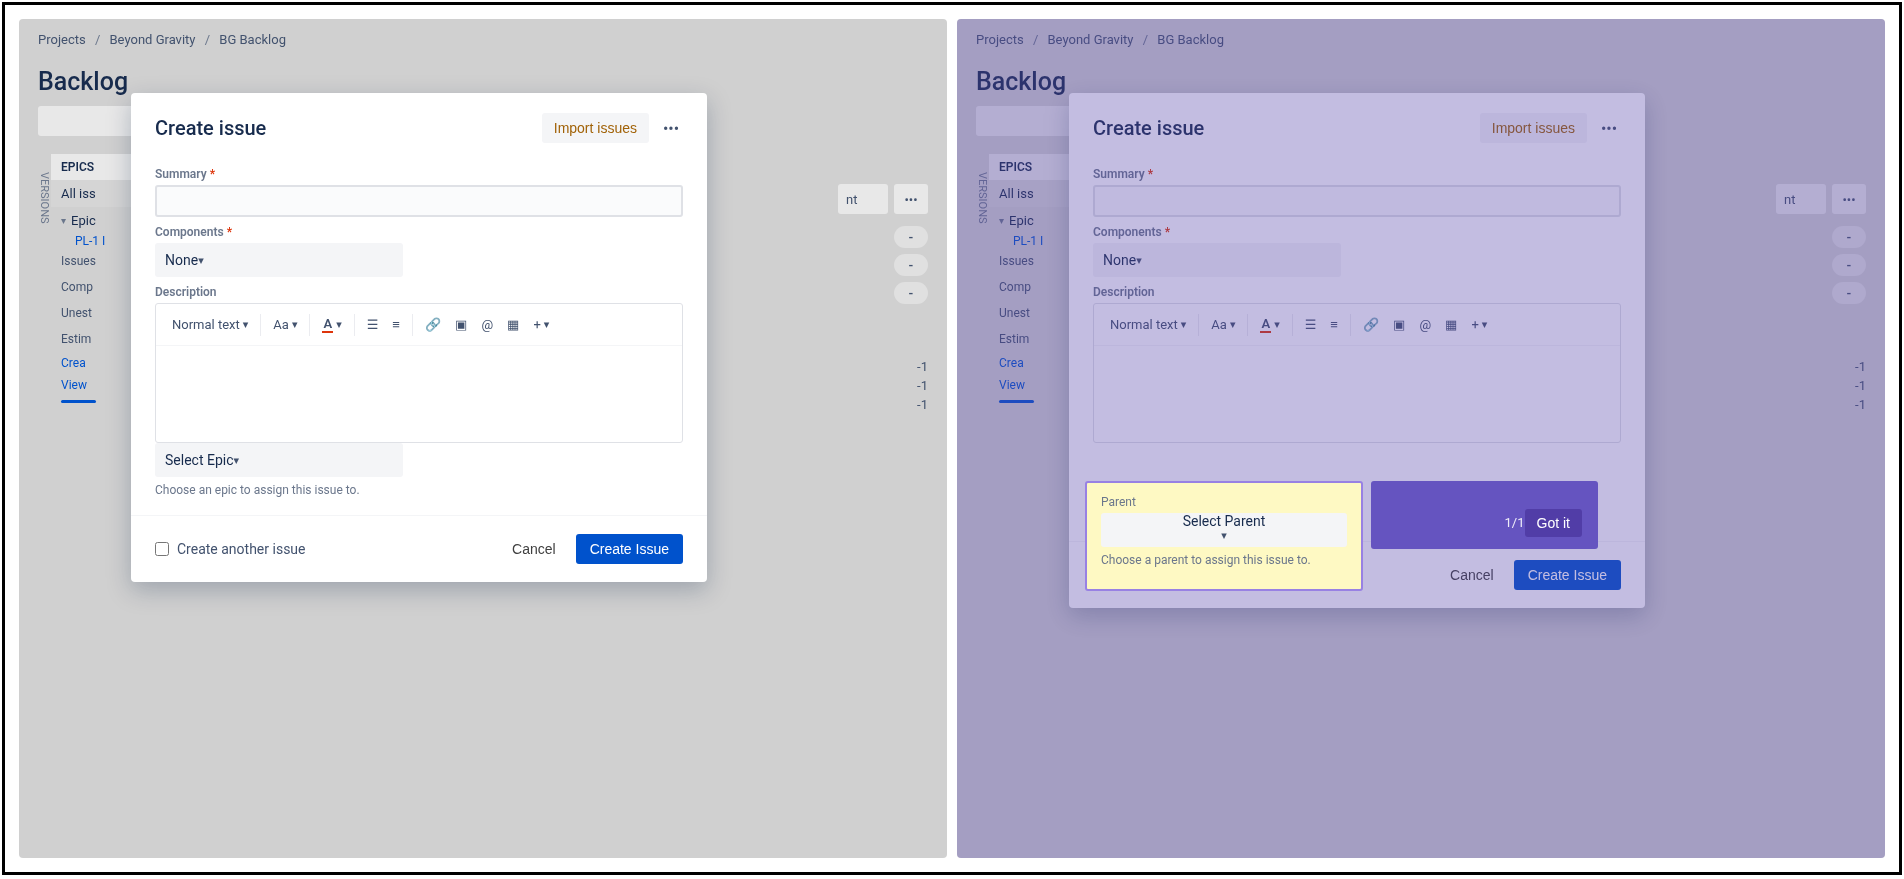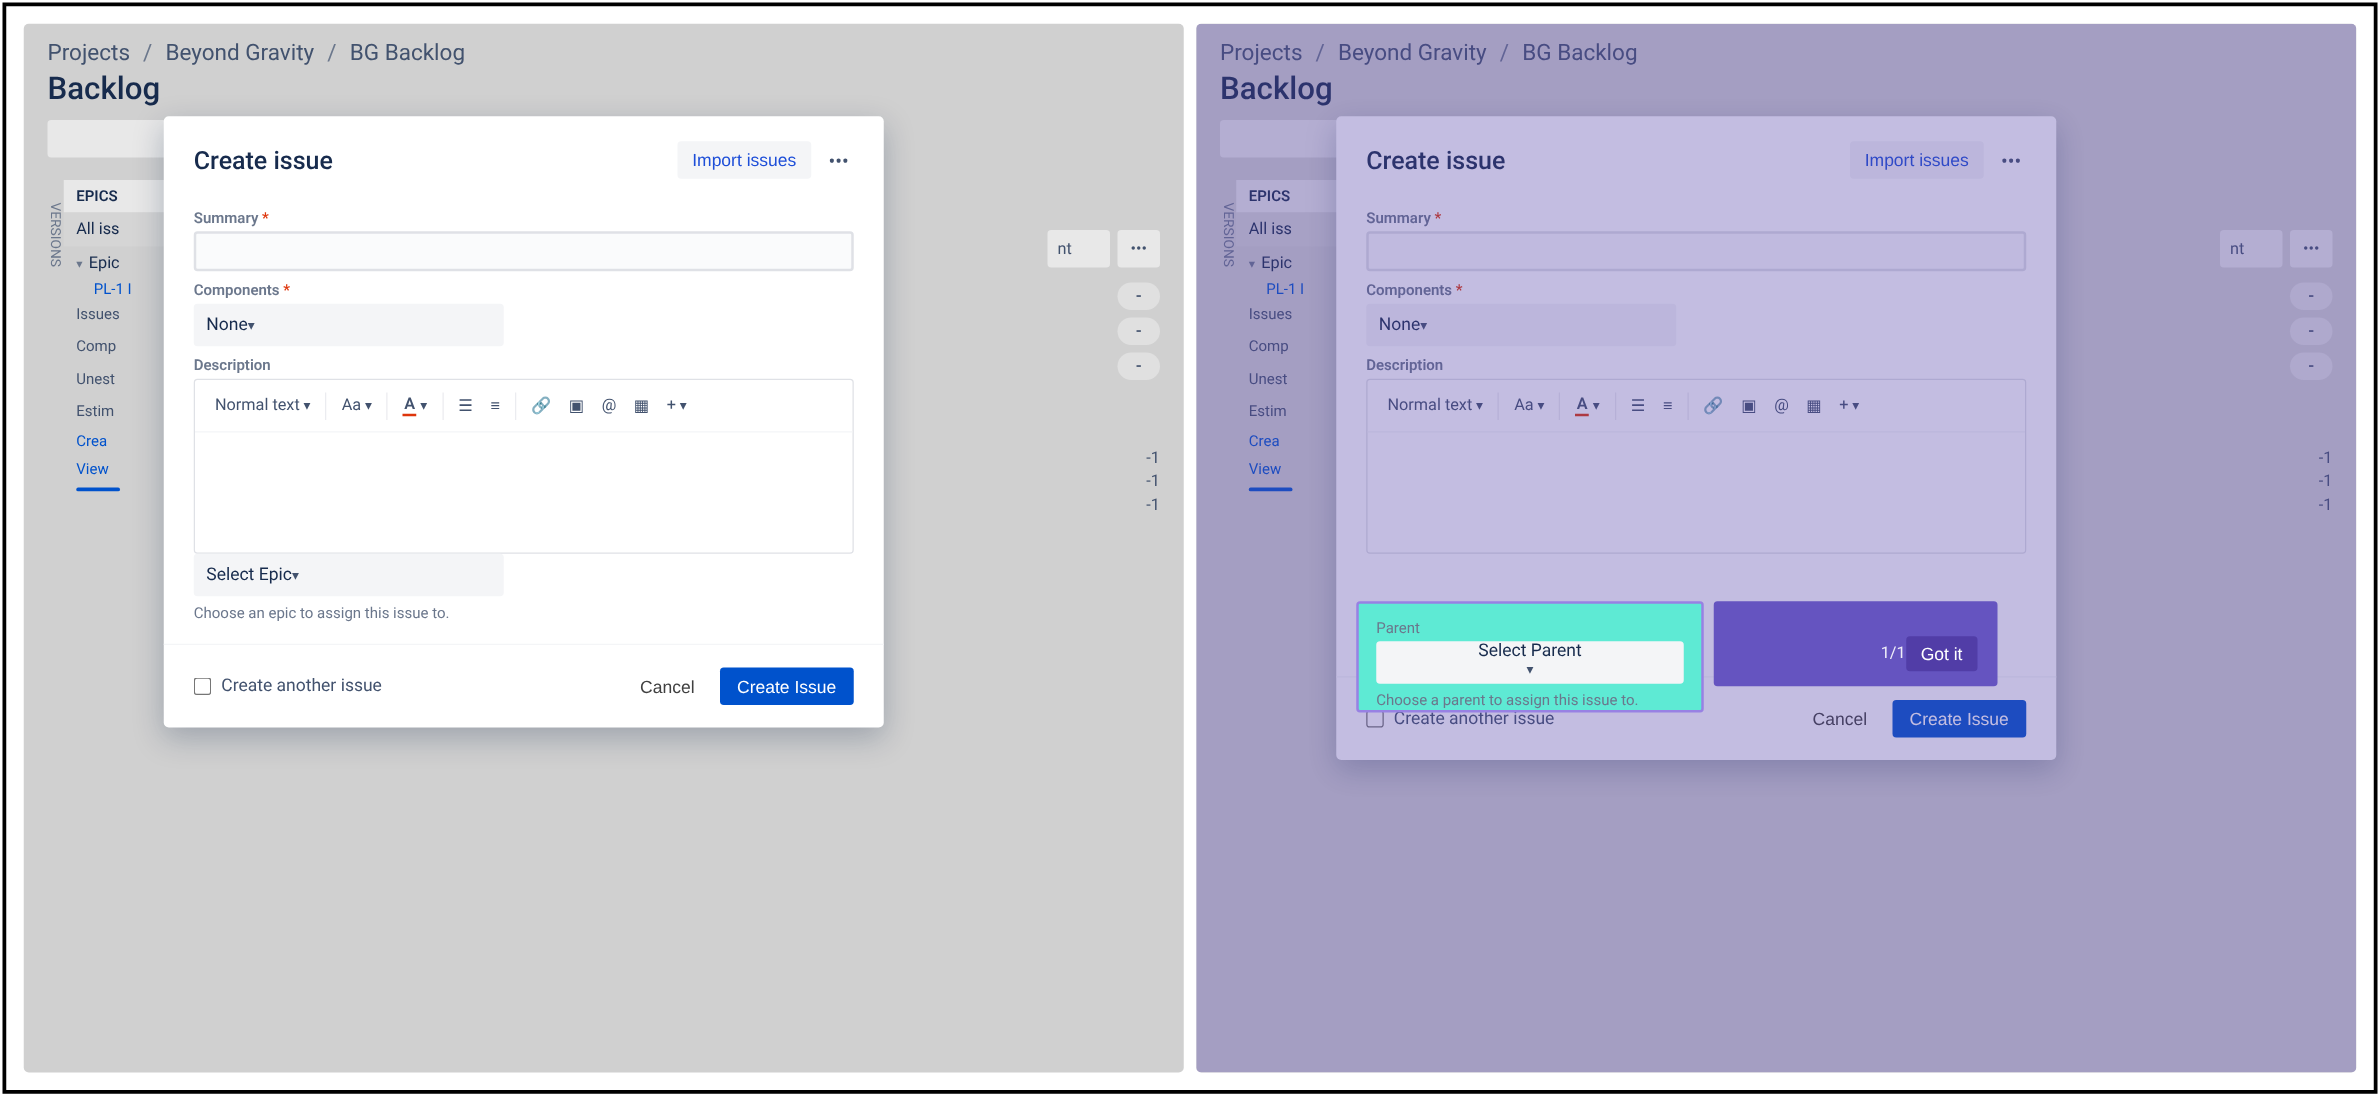--- a/index.html
+++ b/index.html
@@ -3,21 +3,21 @@
 <meta charset="utf-8">
 <style>
 * { box-sizing: border-box; margin: 0; padding: 0; }
 body { font-family: -apple-system, BlinkMacSystemFont, "Segoe UI", Roboto, sans-serif; background: #fff; color: #172B4D; }
 
 .outer-frame { border: 3px solid #000; margin: 2px; display: flex; gap: 10px; padding: 14px; height: 873px; }
 .panel { flex: 1; background: #d0d0d0; border-radius: 4px; position: relative; padding: 13px 19px; overflow: hidden; }
 .panel.right { background: #d0d0d0; }
 .panel.right .tint { position: absolute; inset: 0; background: rgba(82,67,170,0.35); pointer-events: none; z-index: 50; }
 
-.breadcrumb { font-size: 18px; color: #42526E; margin-bottom: 4px; }
+.breadcrumb { font-size: 13px; color: #42526E; margin-bottom: 20px; }
 .breadcrumb span.sep { margin: 0 6px; color: #6B778C; }
 .page-title { font-size: 25px; font-weight: 500; color: #172B4D; margin-bottom: 10px; }
 
 .bg-input-bar { height: 30px; background: #e8e8e8; border-radius: 3px; width: 170px; margin-bottom: 18px; }
 
 .bg-content { display: flex; gap: 0; }
 .versions-rail { font-size: 11px; color: #6B778C; writing-mode: vertical-rl; text-orientation: mixed; padding-top: 18px; }
 .epics-panel { width: 150px; background: transparent; font-size: 13px; }
 .epics-header { background: #e8e8e8; padding: 6px 10px; font-weight: 600; color: #172B4D; font-size: 12px; }
 .epics-row { padding: 6px 10px; display: flex; align-items: center; gap: 5px; }
@@ -34,21 +34,21 @@
 .strip-text { font-size: 13px; color: #42526E; text-align: right; margin: 3px 0 4px; }
 
 
 .modal { position: absolute; background: #fff; border-radius: 4px; box-shadow: 0 8px 24px rgba(9,30,66,0.25); z-index: 10; }
 .modal.left-modal { top: 74px; left: 112px; width: 576px; }
 .modal.right-modal { top: 74px; left: 112px; width: 576px; }
 
 .modal-header { padding: 20px 24px 10px; display: flex; align-items: center; justify-content: space-between; }
 .modal-title { font-size: 20px; font-weight: 500; color: #172B4D; }
 .header-actions { display: flex; align-items: center; gap: 10px; }
-.import-btn { background: #F4F5F7; border: none; border-radius: 3px; padding: 7px 12px; font-size: 14px; color: #1d4ed8; cursor: pointer; }
+.import-btn { background: #F4F5F7; border: none; border-radius: 3px; padding: 7px 12px; font-size: 14px; color: #a16207; cursor: pointer; }
 .more-dots { width: 24px; height: 24px; display: flex; align-items: center; justify-content: center; cursor: pointer; color: #42526E; }
 
 .modal-body { padding: 6px 24px 18px; }
 .field-label { font-size: 12px; color: #6B778C; font-weight: 600; margin: 8px 0 4px; display: block; }
 .req { color: #DE350B; }
 .text-input { width: 100%; height: 32px; border: 2px solid #DFE1E6; border-radius: 3px; background: #FAFBFC; padding: 0 8px; font-size: 14px; }
 .select-input { width: 248px; height: 34px; border: none; border-radius: 3px; background: #F4F5F7; padding: 0 10px; font-size: 14px; color: #172B4D; display: flex; align-items: center; cursor: pointer; }
 .chevron { font-size: 11px; color: #42526E; }
 
 .editor-box { border: 1px solid #DFE1E6; border-radius: 3px; margin-top: 4px; }
@@ -61,21 +61,21 @@
 
 .modal-footer { border-top: 1px solid #F4F5F7; padding: 18px 24px; display: flex; align-items: center; }
 .footer-check { display: flex; align-items: center; gap: 8px; font-size: 14px; color: #42526E; }
 .footer-check input { width: 14px; height: 14px; }
 .footer-actions { margin-left: auto; display: flex; gap: 8px; align-items: center; }
 .btn-subtle { background: none; border: none; color: #42526E; font-size: 14px; padding: 7px 12px; cursor: pointer; font-weight: 500; }
 .btn-primary { background: #0052CC; border: none; color: #fff; font-size: 14px; padding: 7px 14px; border-radius: 3px; cursor: pointer; font-weight: 500; }
 .btn-subtle.blue { color: #404040; }
 
 
-.spotlight-field { position: absolute; background: #5eead4; border: 2px solid #9881E3; border-radius: 3px; z-index: 60; padding: 12px 14px 1px; left: 128px; top: 462px; width: 278px; }
+.spotlight-field { position: absolute; background: #fef9c3; border: 2px solid #9881E3; border-radius: 3px; z-index: 60; padding: 12px 14px 22px; left: 128px; top: 462px; width: 278px; }
 .spotlight-field .field-label { font-weight: 400; color: #6B778C; margin: 0 0 4px; }
 .spotlight-field .select-input { width: 100%; flex-direction: column; }
 .tooltip { position: absolute; background: #6554C0; color: #fff; border-radius: 3px; z-index: 60; left: 414px; top: 462px; width: 227px; padding: 14px 16px 12px; font-size: 14px; line-height: 1.35; }
 .tooltip-bottom { display: flex; align-items: center; justify-content: flex-end; margin-top: 14px; }
 .tooltip-count { font-size: 13px; opacity: 0.9; }
 .gotit-btn { background: #513DA7; border: none; color: #fff; padding: 6px 12px; border-radius: 3px; font-size: 14px; cursor: pointer; }
 </style>
 </head>
 <body>
 

